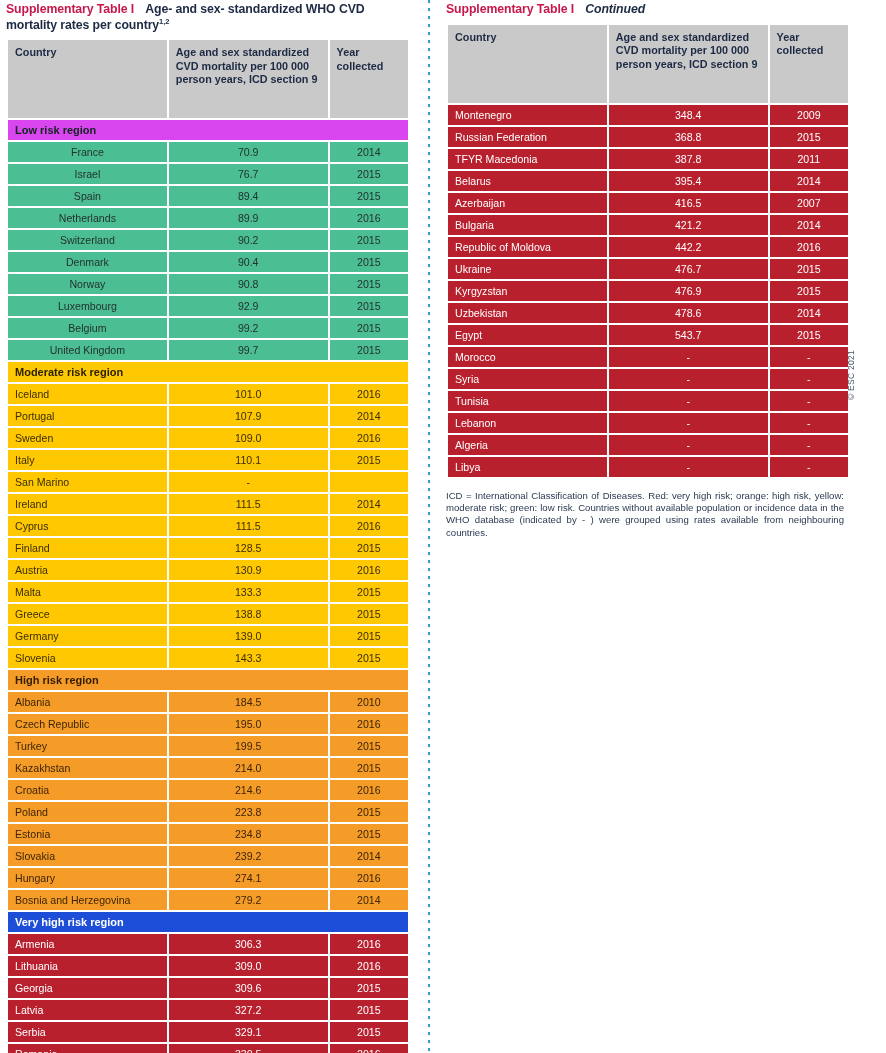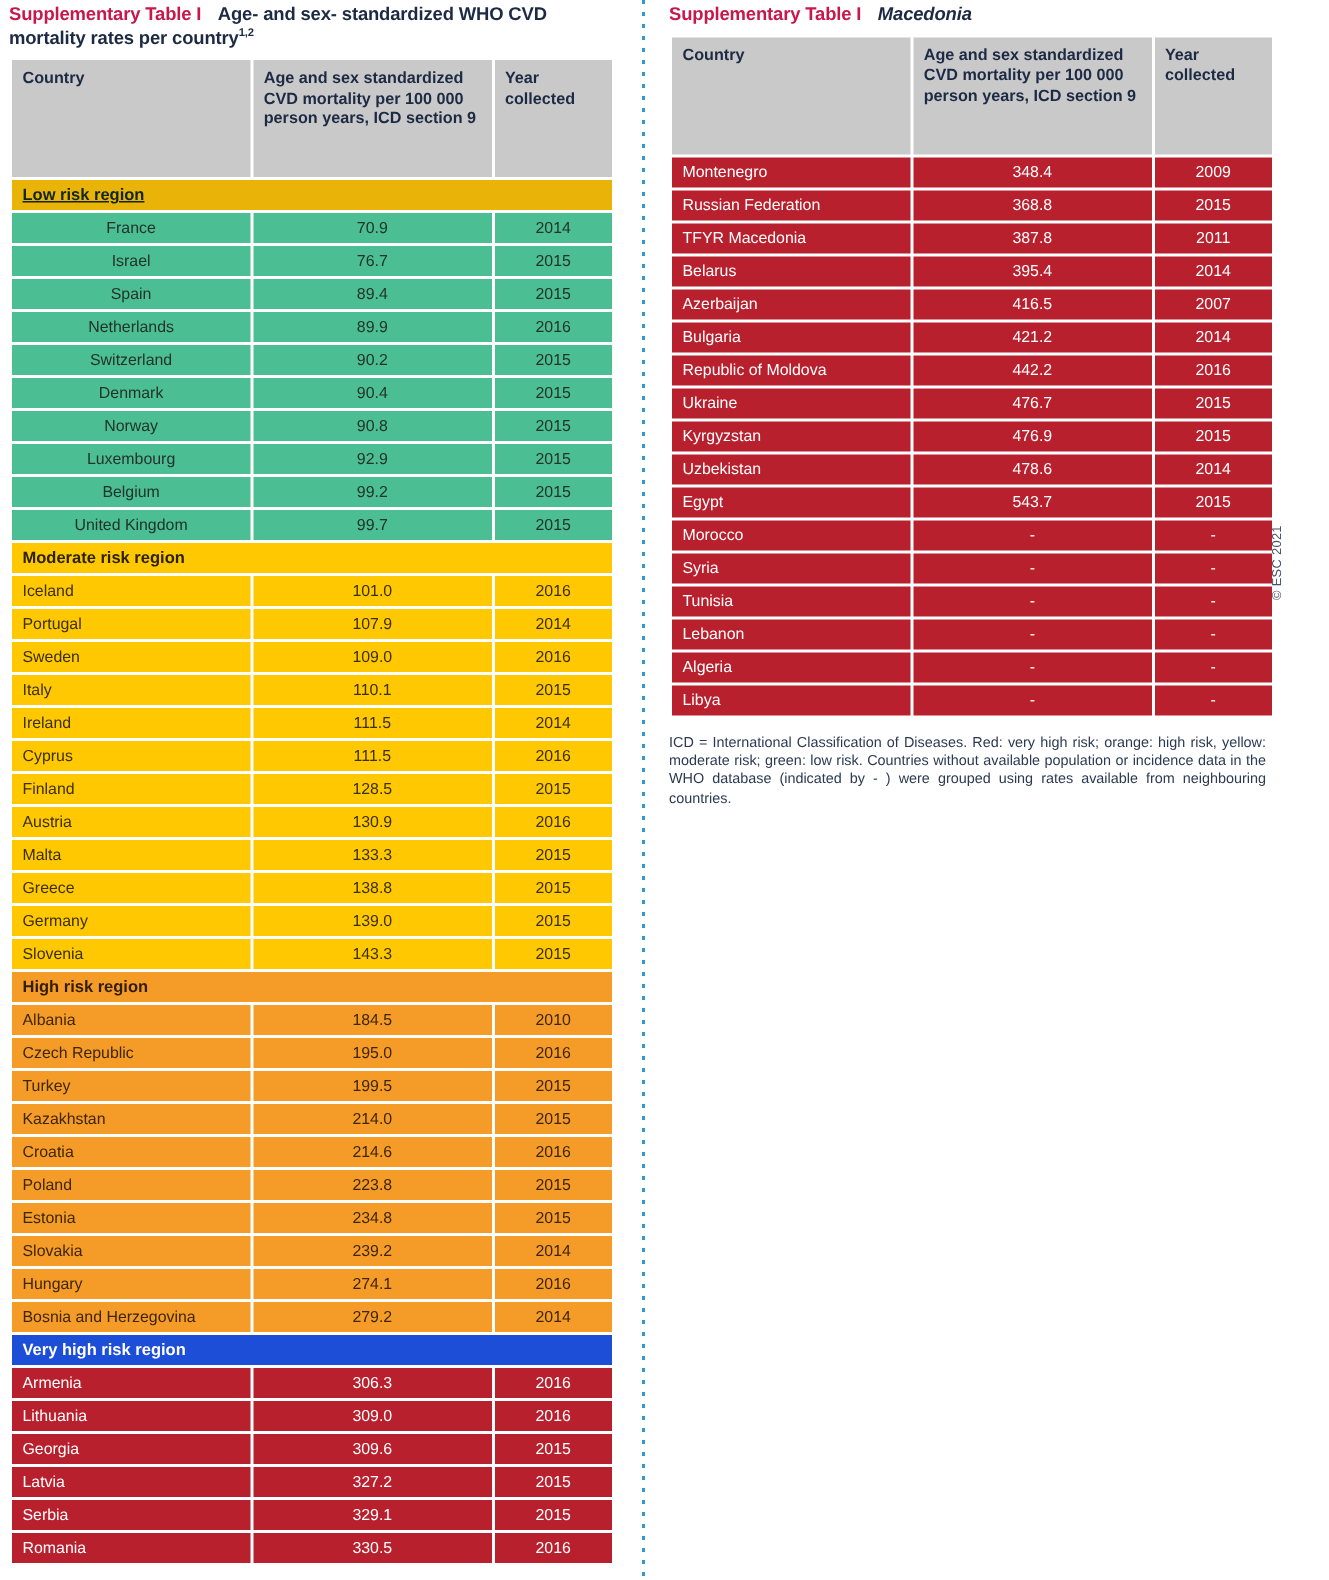--- a/index.html
+++ b/index.html
@@ -106,21 +106,21 @@
     overflow: hidden;
   }
   td.num, td.yr { text-align: center; }
 
   
   tr.band-low    td { background: #4cbe93; color: #22332c; text-align: center; }
   tr.band-mod    td { background: #ffc800; color: #3a2f05; }
   tr.band-high   td { background: #f59c28; color: #3d2505; }
   tr.band-vhigh  td { background: #b8202e; color: #ffffff; }
 
-  tr.hdr-low    td { background: #eab308; color: #10251d; font-weight: bold; text-decoration: underline; }
+  tr.hdr-low    td { background: #d946ef; color: #10251d; font-weight: bold; }
   tr.hdr-mod    td { background: #ffc800; color: #2b2200; font-weight: bold; }
   tr.hdr-high   td { background: #f59c28; color: #321c02; font-weight: bold; margin-top: 28px; }
   tr.hdr-vhigh  td { background: #1d4ed8; color: #ffffff; font-weight: bold; }
 
   tr.section td {
     font-size: 11px;
     padding-top: 4px;
     padding-bottom: 4px;
   }
   
@@ -242,20 +242,25 @@
             <td>Sweden</td>
             <td class="num">109.0</td>
             <td class="yr">2016</td>
           </tr>
           <tr class="band-mod">
             <td>Italy</td>
             <td class="num">110.1</td>
             <td class="yr">2015</td>
           </tr>
           <tr class="band-mod">
+            <td>San Marino</td>
+            <td class="num">-</td>
+            <td class="yr"></td>
+          </tr>
+          <tr class="band-mod">
             <td>Ireland</td>
             <td class="num">111.5</td>
             <td class="yr">2014</td>
           </tr>
           <tr class="band-mod">
             <td>Cyprus</td>
             <td class="num">111.5</td>
             <td class="yr">2016</td>
           </tr>
           <tr class="band-mod">
@@ -375,21 +380,21 @@
             <td class="yr">2016</td>
           </tr>
         </tbody>
     </table>
 
   </div>
 
   <div class="col-right">
 
     <div class="tbl-title">
-      <span class="lead">Supplementary Table I</span><span class="sep"></span><span class="cont">Macedonia</span>
+      <span class="lead">Supplementary Table I</span><span class="sep"></span><span class="cont">Continued</span>
     </div>
 
     <table class="cvd">
       <colgroup>
           <col class="c1">
           <col class="c2">
           <col class="c3">
         </colgroup>
       <thead>
         <tr>

